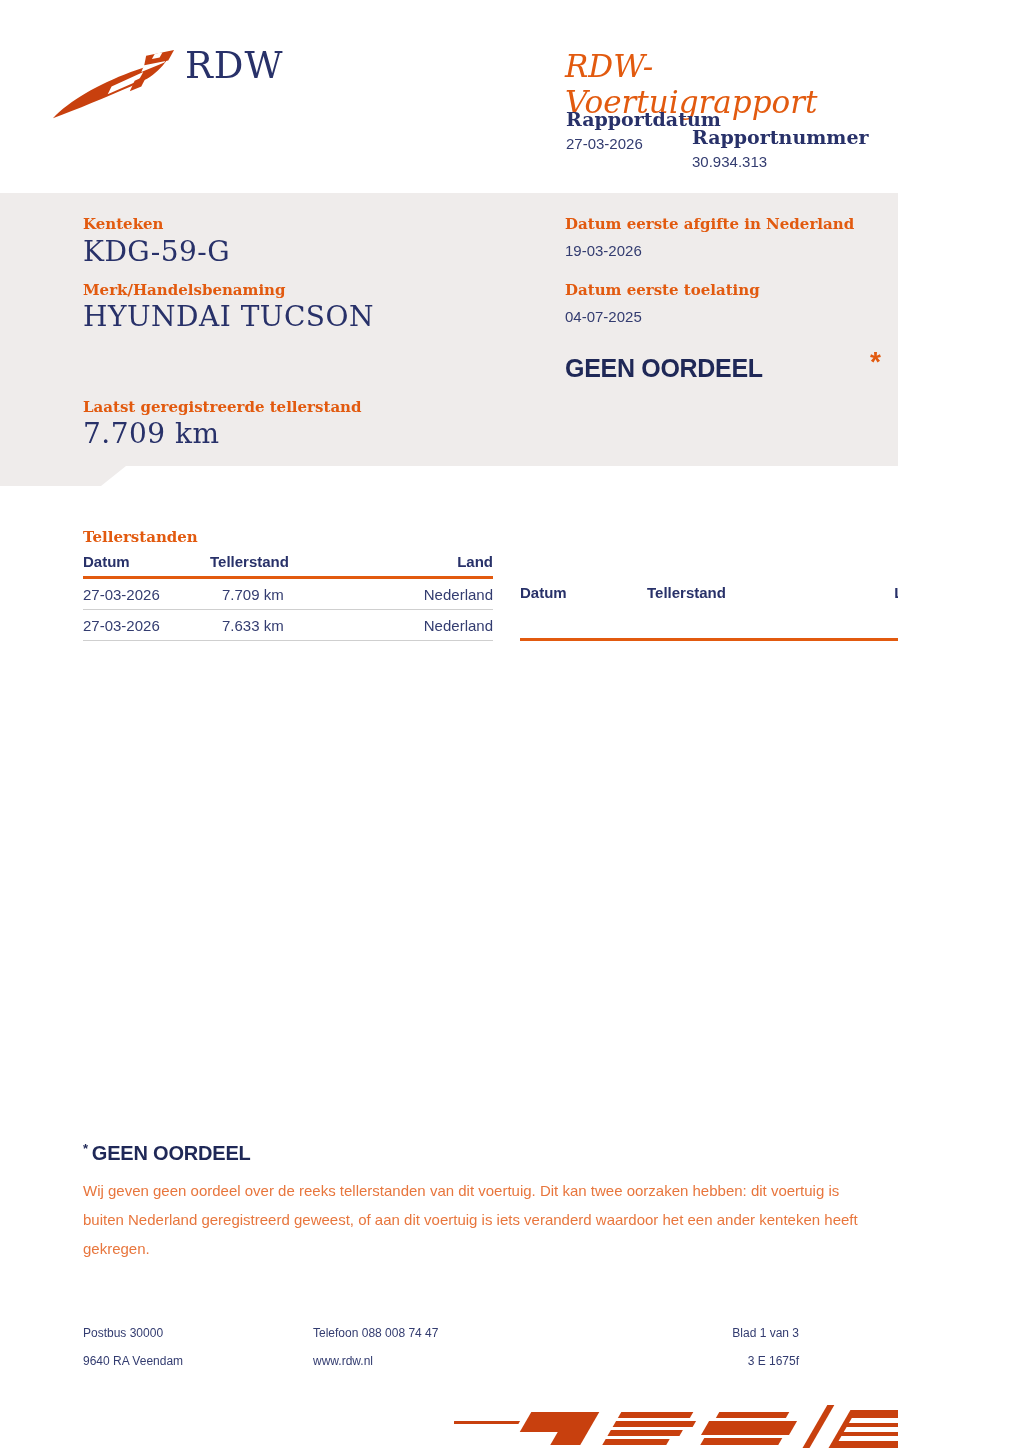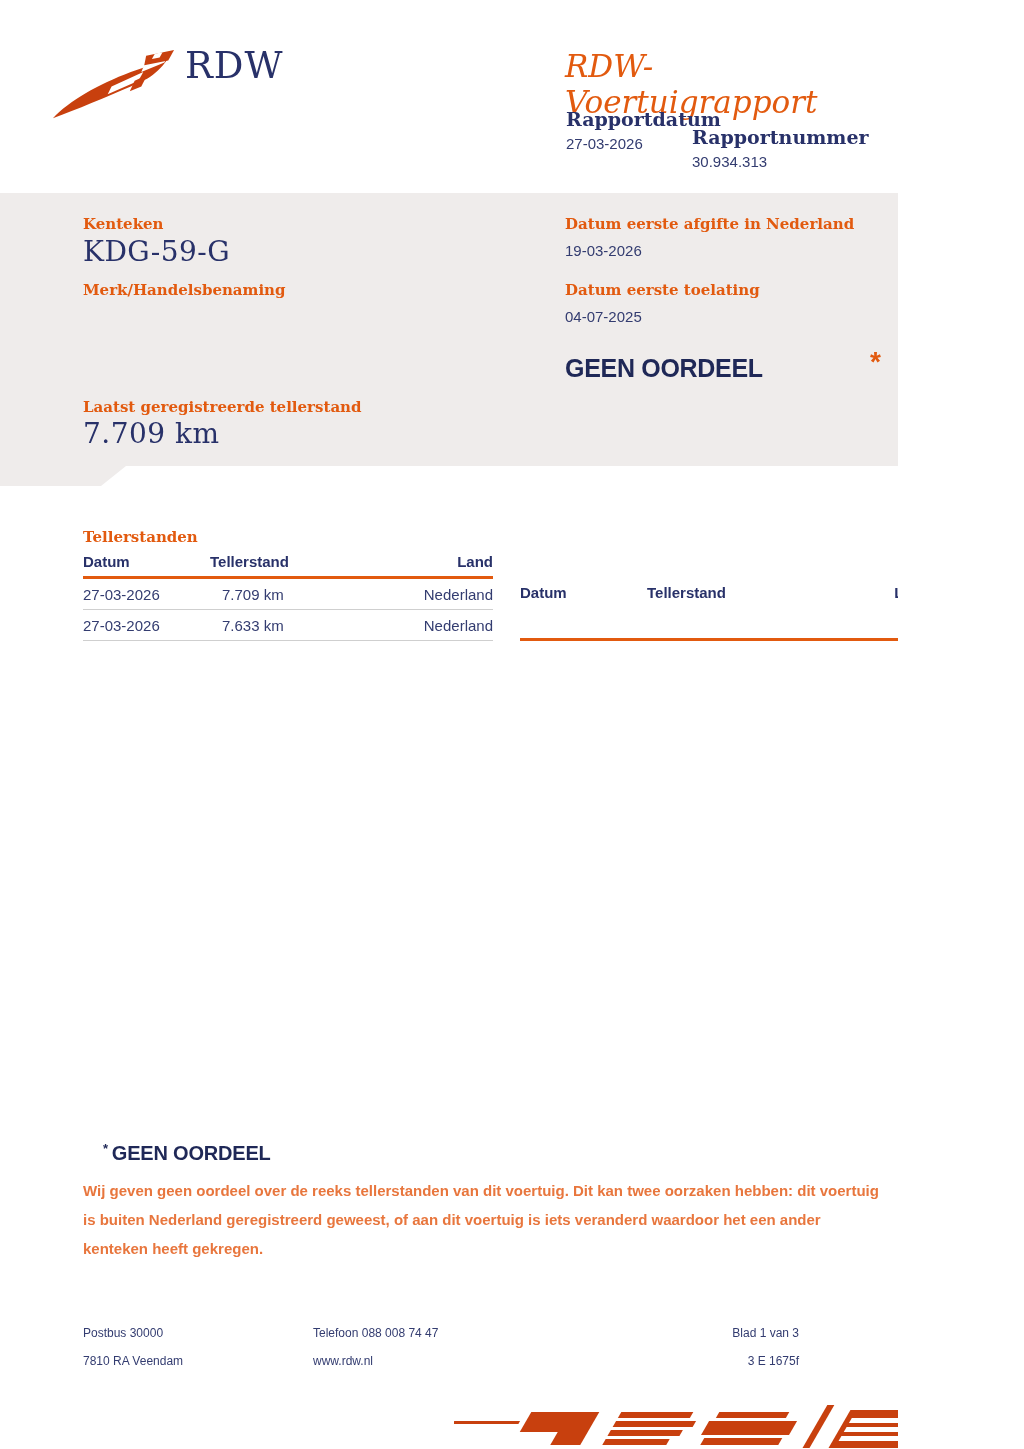--- a/index.html
+++ b/index.html
@@ -65,23 +65,23 @@
     padding:2px 0 6px 0;border-bottom:3px solid var(--orange);margin-left:45px;
   }
   td{padding:7px 0 6px 0;border-bottom:1px solid var(--rule);}
   .col-datum{width:127px;}
   .col-tell{width:158px;}
   .col-land{text-align:right;}
   td.col-tell{padding-left:12px;}
 
   
   .footnote{position:absolute;left:83px;top:1141px;width:800px;}
-  .fn-head{font-size:20px;font-weight:bold;color:#1f2857;letter-spacing:-.2px;margin-left:20px;}
+  .fn-head{font-size:20px;font-weight:bold;color:#1f2857;letter-spacing:-.2px;}
   .fn-mark{font-size:13px;vertical-align:7px;margin-right:4px;color:#1f2857;}
-  .fn-body{margin-top:11px;font-size:15px;line-height:29px;color:var(--orange-soft);font-weight:bold;}
+  .fn-body{margin-top:11px;font-size:15px;line-height:29px;color:var(--orange-soft);}
 
   
   .footer-line{position:absolute;font-size:12px;color:#333c70;}
   .f-l1{top:1326px;} .f-l2{top:1354px;}
   .f-c1{left:83px;} .f-c2{left:313px;}
   .f-c3{right:99px;text-align:left;}
 
   
   .bottom-art{position:absolute;right:0;bottom:0;width:444px;height:59px;overflow:hidden;}
 </style>
@@ -105,20 +105,21 @@
   <div class="doc-title">RDW-Voertuigrapport</div>
   <div class="meta-label meta-1">Rapportdatum</div>
   <div class="meta-label meta-2">Rapportnummer</div>
   <div class="meta-value meta-1">27-03-2026</div>
   <div class="meta-value meta-2">30.934.313</div>
 
   <div class="panel">
     <div class="p-item p-label" style="left:83px;top:22px">Kenteken</div>
     <div class="p-item p-big" style="left:83px;top:42px">KDG-59-G</div>
     <div class="p-item p-label" style="left:83px;top:88px">Merk/Handelsbenaming</div>
+    <div class="p-item p-big" style="left:83px;top:107px">HYUNDAI TUCSON</div>
     <div class="p-item p-label" style="left:83px;top:205px">Laatst geregistreerde tellerstand</div>
     <div class="p-item p-big" style="left:83px;top:224px">7.709 km</div>
 
     <div class="p-item p-label" style="left:565px;top:22px">Datum eerste afgifte in Nederland</div>
     <div class="p-item p-val" style="left:565px;top:49px">19-03-2026</div>
     <div class="p-item p-label" style="left:565px;top:88px">Datum eerste toelating</div>
     <div class="p-item p-val" style="left:565px;top:115px">04-07-2025</div>
 
     <div class="p-item oordeel" style="left:565px;top:161px">GEEN OORDEEL</div>
     <div class="p-item oordeel-star" style="left:870px;top:153px">*</div>
@@ -157,21 +158,21 @@
       </thead>
     </table>
   </div>
 
   <div class="footnote">
     <div class="fn-head"><span class="fn-mark">*</span><span>GEEN OORDEEL</span></div>
     <div class="fn-body">Wij geven geen oordeel over de reeks tellerstanden van dit voertuig. Dit kan twee oorzaken hebben: dit voertuig is buiten Nederland geregistreerd geweest, of aan dit voertuig is iets veranderd waardoor het een ander kenteken heeft gekregen.</div>
   </div>
 
   <div class="footer-line f-l1 f-c1">Postbus 30000</div>
-  <div class="footer-line f-l2 f-c1">7810 RA Veendam</div>
+  <div class="footer-line f-l2 f-c1">9640 RA Veendam</div>
   <div class="footer-line f-l1 f-c2">Telefoon 088 008 74 47</div>
   <div class="footer-line f-l2 f-c2">www.rdw.nl</div>
   <div class="footer-line f-l1 f-c3">Blad 1 van 3</div>
   <div class="footer-line f-l2 f-c3">3 E 1675f</div>
 
   <div class="bottom-art">
     <svg viewBox="0 0 444 59" width="444" height="59" xmlns="http://www.w3.org/2000/svg">
       <g fill="#c8400e" transform="translate(30,0) skewX(-30)">
         <rect x="-12" y="31" width="66" height="3"></rect>
         <rect x="60" y="22" width="68" height="20"></rect>

